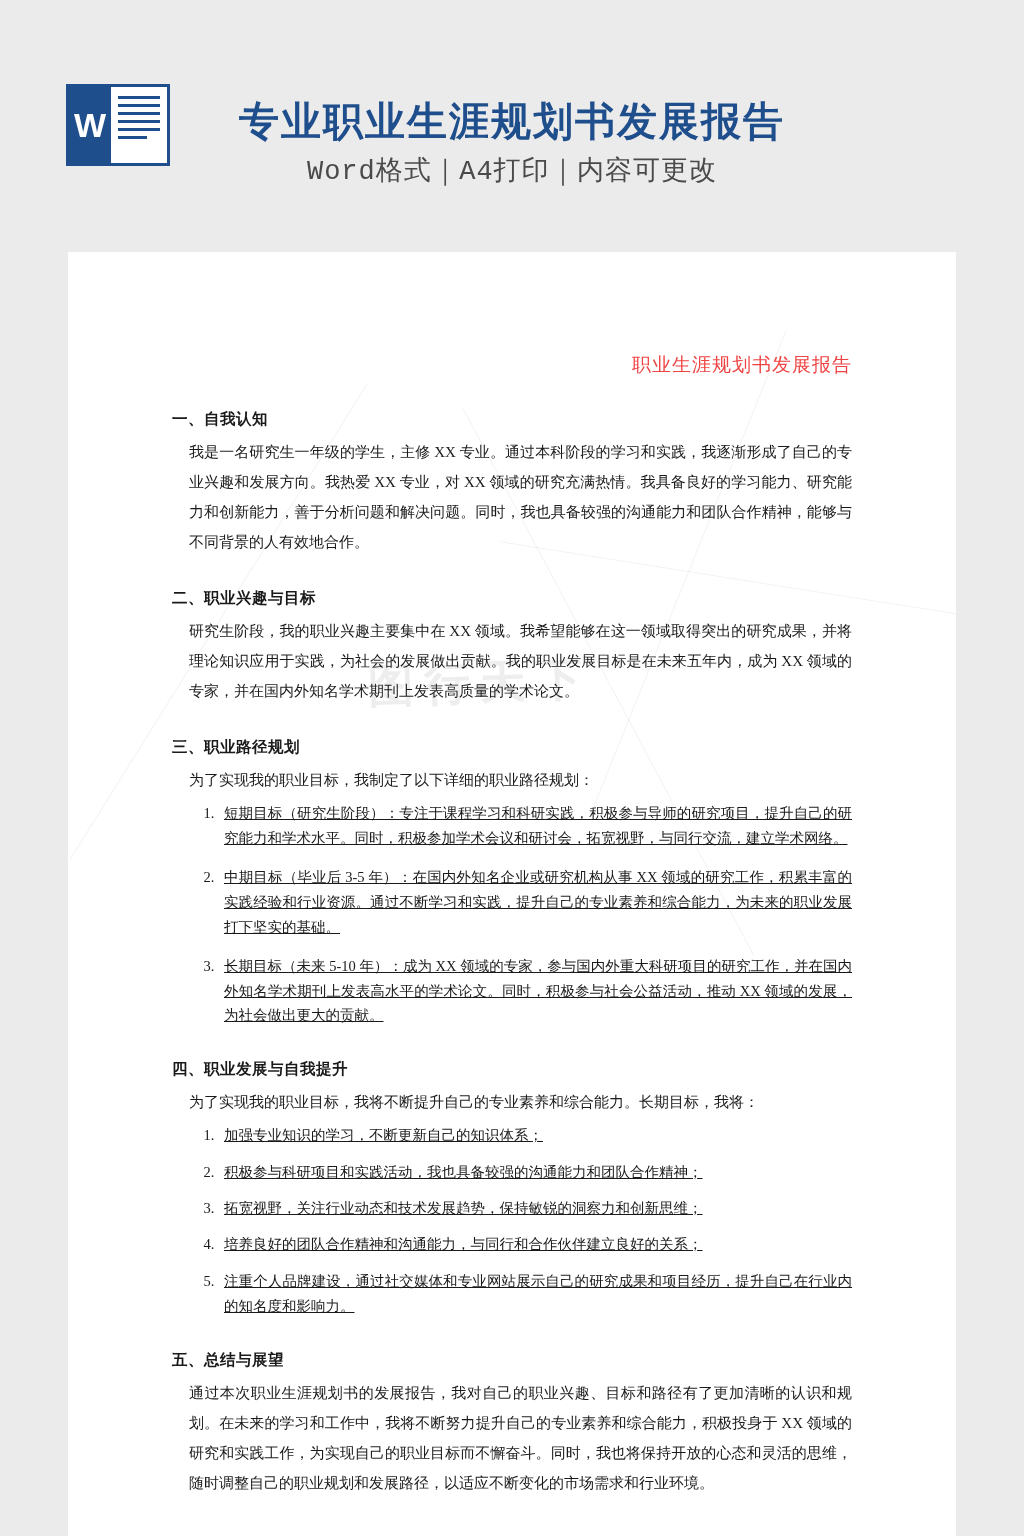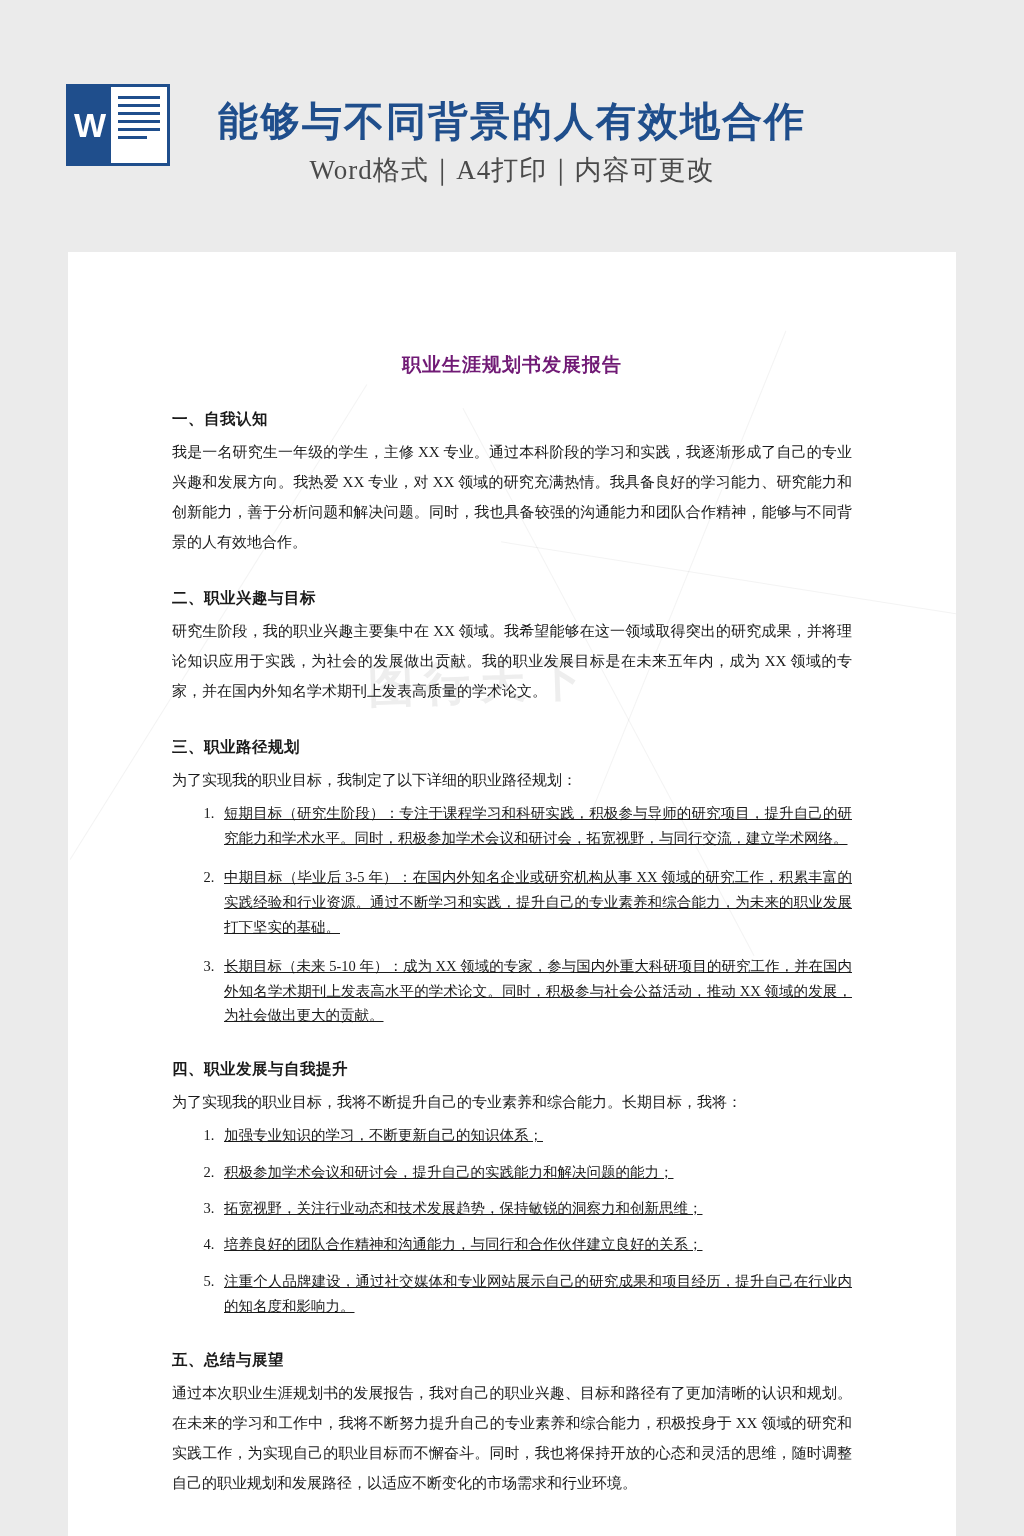--- a/index.html
+++ b/index.html
@@ -72,21 +72,21 @@
     font-size: 40px;
     letter-spacing: 2px;
     color: #1f4e8c;
   }
   .banner-sub {
     position: absolute;
     left: 0;
     top: 152px;
     width: 1024px;
     text-align: center;
-    font-family: Liberation Serif, serif;
+    font-family: Liberation Mono, monospace;
     font-size: 27px;
     color: #4a4a4a;
     letter-spacing: 1px;
   }
 
   
   .paper {
     position: absolute;
     left: 68px;
     top: 252px;
@@ -95,40 +95,40 @@
     background: #ffffff;
     box-sizing: border-box;
     padding: 0;
     overflow: hidden;
   }
   .paper-inner {
     position: relative;
     padding: 100px 104px 0 104px;
   }
   .doc-title {
-    text-align: center;
+    text-align: right;
     font-size: 19px;
-    font-weight: bold;
-    color: #701a75;
+    font-weight: normal;
+    color: #ef4444;
     margin: 0 0 20px 0;
     letter-spacing: 1px;
   }
   .sec-h {
     font-size: 15.5px;
     font-weight: bold;
     color: #1a1a1a;
     margin: 31px 0 7px 0;
     letter-spacing: 0.5px;
   }
   .para {
     font-size: 15px;
     color: #1a1a1a;
     line-height: 2.0;
     text-align: justify;
-    margin: 0 0 4px 0;
+    margin: 0 0 4px 17px;
   }
   ol.numlist {
     margin: 6px 0 8px 0;
     padding-left: 46px;
     font-size: 14.5px;
     color: #1a1a1a;
     text-decoration: underline;
   }
   ol.numlist > li {
     line-height: 1.75;
@@ -179,21 +179,21 @@
     <div class="wl-right">
       <i></i>
         <i></i>
         <i></i>
         <i></i>
         <i></i>
         <i class="short"></i>
     </div>
   </div>
 
-  <div class="banner-title">能够与不同背景的人有效地合作</div>
+  <div class="banner-title">专业职业生涯规划书发展报告</div>
   <div class="banner-sub">Word格式｜A4打印｜内容可更改</div>
 </div>
 
 <div class="paper">
 
   <div class="watermark">
     <div class="wm-line wm-l1"></div>
     <div class="wm-line wm-l2"></div>
     <div class="wm-line wm-l3"></div>
     <div class="wm-line wm-l4"></div>
@@ -222,21 +222,21 @@
         <li>中期目标（毕业后 3-5 年）：在国内外知名企业或研究机构从事 XX 领域的研究工作，积累丰富的实践经验和行业资源。通过不断学习和实践，提升自己的专业素养和综合能力，为未来的职业发展打下坚实的基础。</li>
         <li>长期目标（未来 5-10 年）：成为 XX 领域的专家，参与国内外重大科研项目的研究工作，并在国内外知名学术期刊上发表高水平的学术论文。同时，积极参与社会公益活动，推动 XX 领域的发展，为社会做出更大的贡献。</li>
       </ol>
     </div>
 
     <div>
       <div class="sec-h">四、职业发展与自我提升</div>
       <p class="para">为了实现我的职业目标，我将不断提升自己的专业素养和综合能力。长期目标，我将：</p>
       <ol class="numlist">
         <li>加强专业知识的学习，不断更新自己的知识体系；</li>
-        <li>积极参加学术会议和研讨会，提升自己的实践能力和解决问题的能力；</li>
+        <li>积极参与科研项目和实践活动，我也具备较强的沟通能力和团队合作精神；</li>
         <li>拓宽视野，关注行业动态和技术发展趋势，保持敏锐的洞察力和创新思维；</li>
         <li>培养良好的团队合作精神和沟通能力，与同行和合作伙伴建立良好的关系；</li>
         <li>注重个人品牌建设，通过社交媒体和专业网站展示自己的研究成果和项目经历，提升自己在行业内的知名度和影响力。</li>
       </ol>
     </div>
 
     <div>
       <div class="sec-h">五、总结与展望</div>
       <p class="para">通过本次职业生涯规划书的发展报告，我对自己的职业兴趣、目标和路径有了更加清晰的认识和规划。在未来的学习和工作中，我将不断努力提升自己的专业素养和综合能力，积极投身于 XX 领域的研究和实践工作，为实现自己的职业目标而不懈奋斗。同时，我也将保持开放的心态和灵活的思维，随时调整自己的职业规划和发展路径，以适应不断变化的市场需求和行业环境。</p>
     </div>

